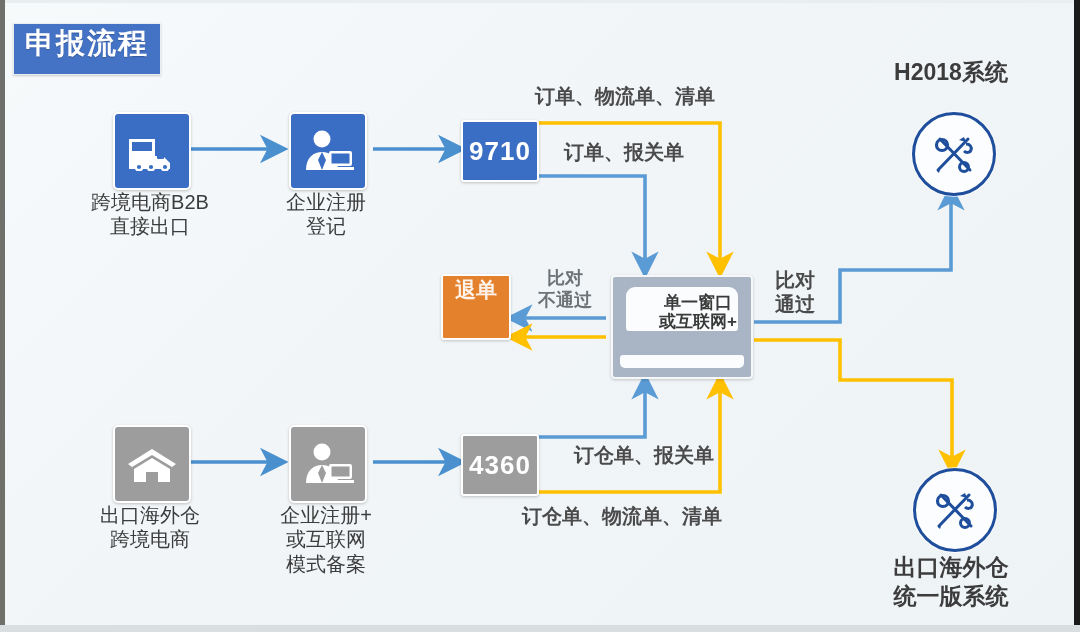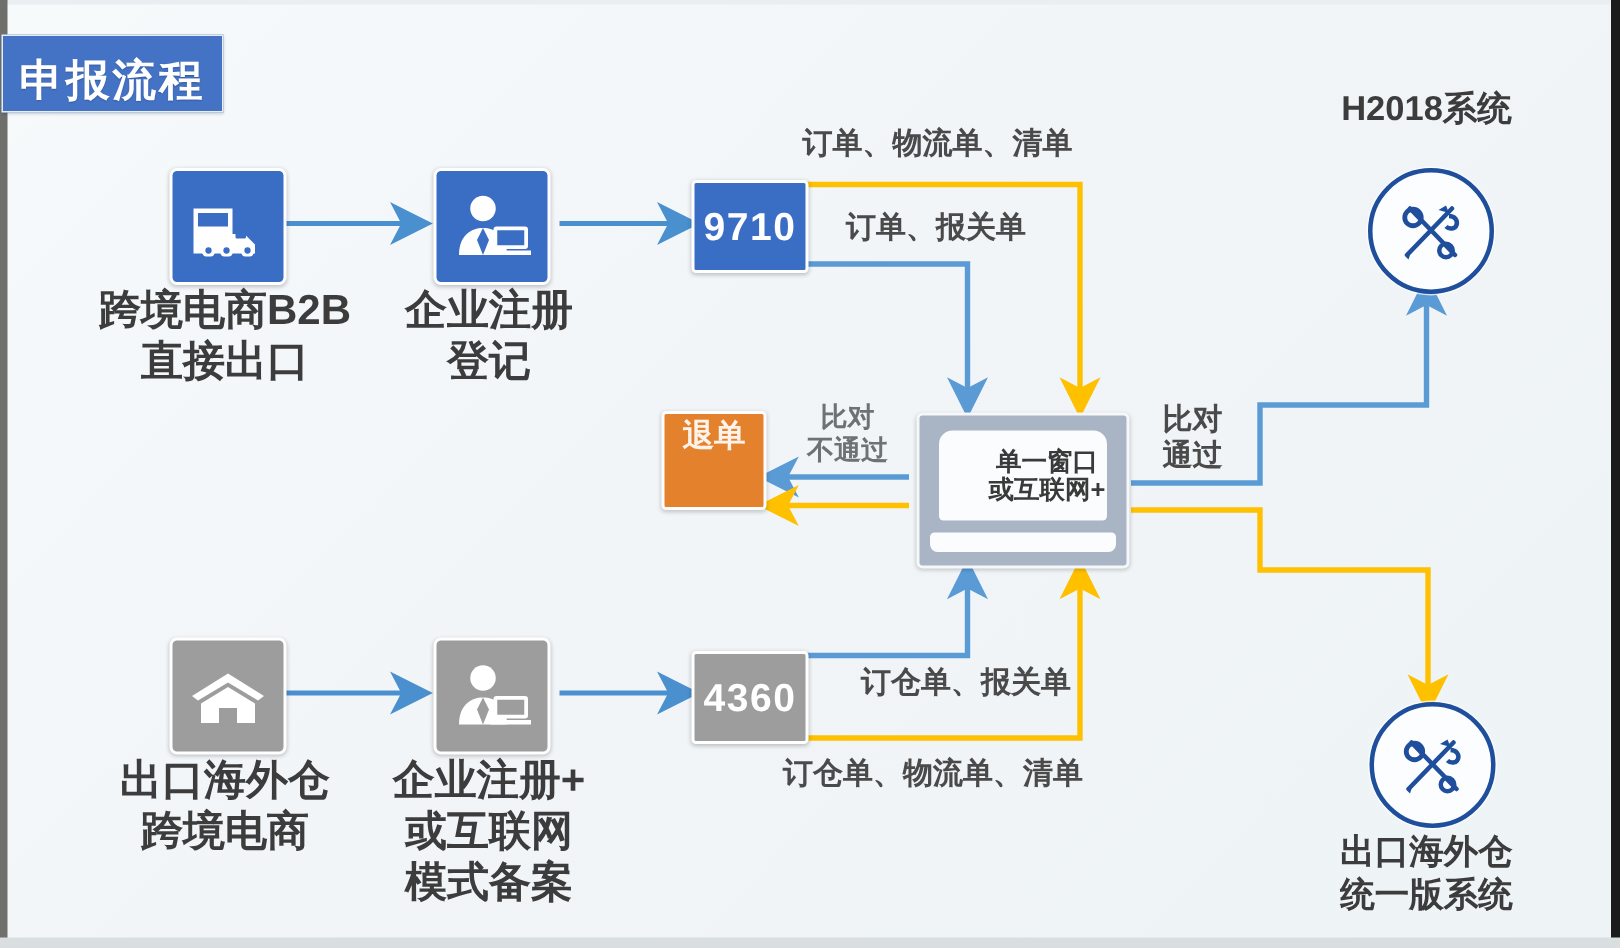--- a/index.html
+++ b/index.html
@@ -14,24 +14,24 @@
     overflow:hidden;
   }
   
   .edge-left{position:absolute;left:0;top:0;width:5px;height:632px;background:#6f6f6b;}
   .edge-top{position:absolute;left:0;top:0;width:1080px;height:3px;background:#e9eef1;}
   .edge-right{position:absolute;right:0;top:0;width:6px;height:632px;background:#1b1b1b;}
   .edge-bottom{position:absolute;left:0;bottom:0;width:1080px;height:7px;background:#d9dee1;}
 
   
   #title-badge{
-    position:absolute;left:1px;top:23px;width:146px;height:50px;
+    position:absolute;left:13px;top:23px;width:146px;height:50px;
     background:#4472c4;border:1px solid #e8edf2;
     box-shadow:0 1px 2px rgba(0,0,0,.18);
-    display:flex;align-items:flex-end;justify-content:center;
+    display:flex;align-items:flex-start;justify-content:center;
   }
   #title-badge span{
     color:#ffffff;font-size:29px;font-weight:bold;letter-spacing:2px;
     text-shadow:0 1px 1px rgba(0,0,0,.2);
   }
 
   
   .icon-box{
     position:absolute;width:74px;height:74px;border-radius:5px;
     box-shadow:0 1px 3px rgba(0,0,0,.22);
@@ -60,44 +60,44 @@
   }
   .return-box span{color:#fdf3ea;font-size:21px;font-weight:bold;}
 
   
   #laptop{
     position:absolute;left:611px;top:275px;width:138px;height:100px;
     background:#a9b4c4;border-radius:4px;border:2px solid #f5f7f9;
     box-shadow:0 1px 3px rgba(0,0,0,.2);
   }
   #laptop .screen{
-    position:absolute;left:13px;top:10px;right:13px;height:60px;
+    position:absolute;left:13px;top:10px;right:13px;height:44px;
     background:#fafcfd;border-radius:9px 9px 3px 3px;
-    display:flex;flex-direction:column;align-items:center;justify-content:center;
+    display:flex;flex-direction:column;align-items:center;justify-content:flex-end;
     line-height:1.12;
     padding-left:32px;
   }
   #laptop .screen span{font-size:17px;font-weight:bold;color:#3a3a3a;white-space:nowrap;}
   #laptop .base{
     position:absolute;left:7px;right:7px;bottom:9px;height:13px;
     background:#fafcfd;border-radius:3px 3px 5px 5px;
   }
 
   
   .emblem{
     position:absolute;width:78px;height:78px;border-radius:50%;
     border:3px solid #1f4e9c;background:#fbfdfe;
     display:flex;align-items:center;justify-content:center;
     box-shadow:0 0 0 1px rgba(255,255,255,.7);
   }
 
   
   .node-label{
     position:absolute;text-align:center;color:#3c3c3c;
-    font-size:28px;font-weight:bold;line-height:1.22;white-space:nowrap;
+    font-size:20px;font-weight:normal;line-height:1.22;white-space:nowrap;
   }
   .flow-label{
     position:absolute;text-align:center;color:#4a4a4a;
     font-size:20px;font-weight:bold;line-height:1.2;white-space:nowrap;
   }
   .flow-label.small{font-size:18px;color:#6d7277;}
   .sys-title{
     position:absolute;text-align:center;color:#3c3c3c;
     font-size:23px;font-weight:bold;line-height:1.25;white-space:nowrap;
   }

